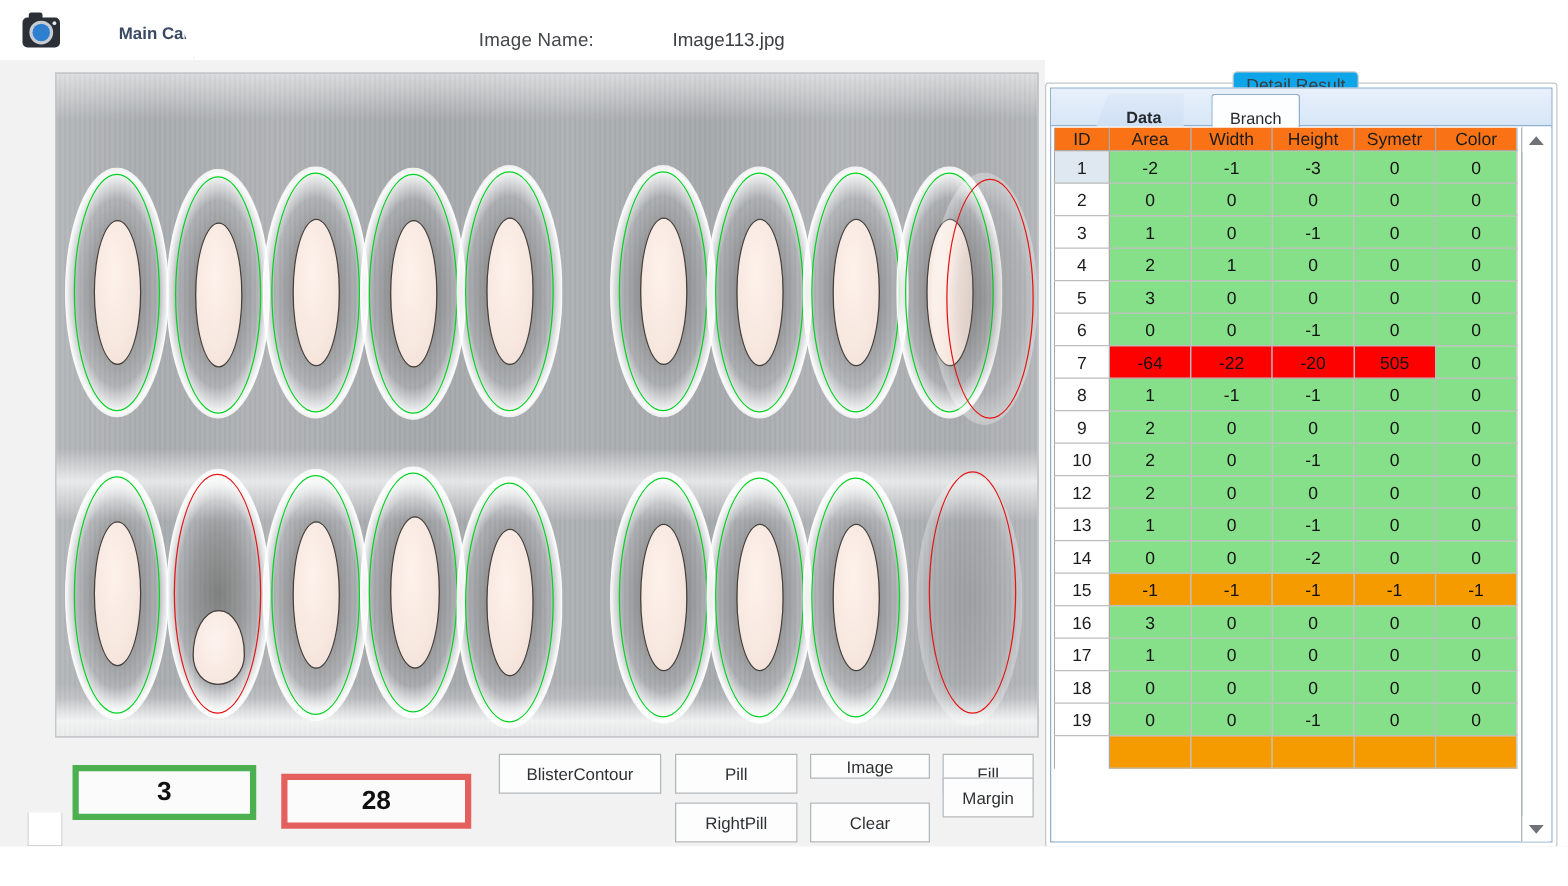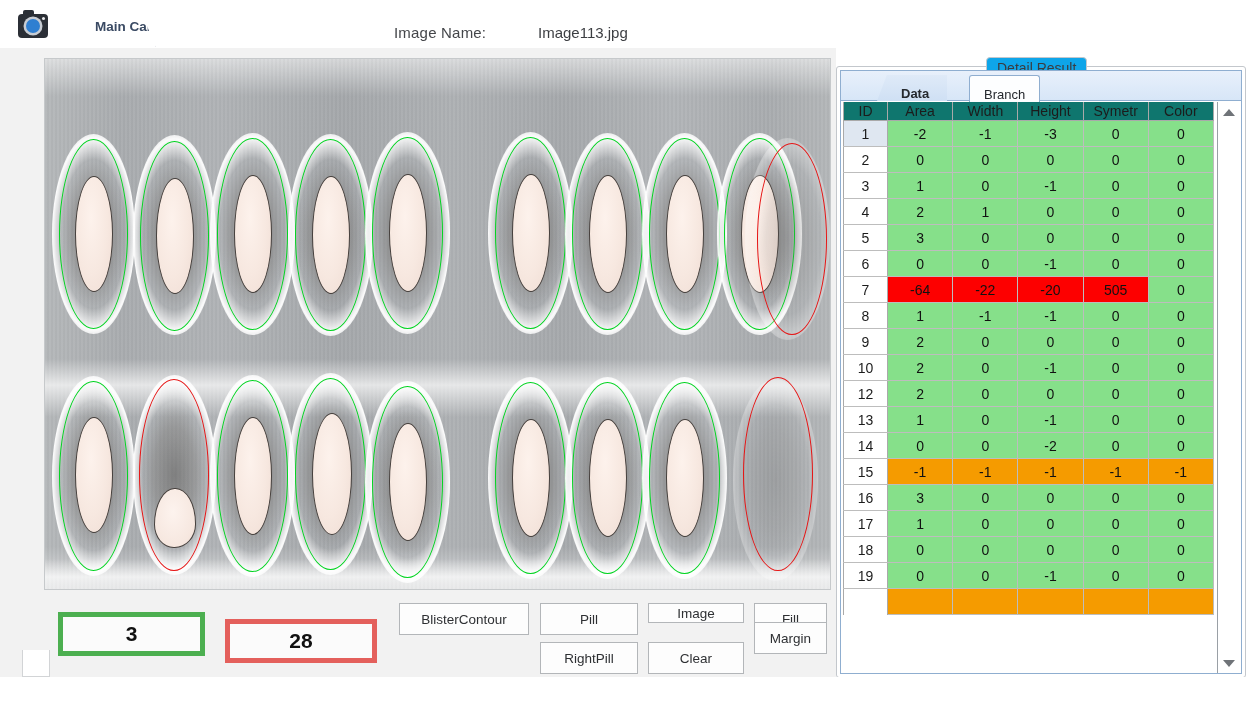--- a/index.html
+++ b/index.html
@@ -65,21 +65,21 @@
     white-space: nowrap;
     padding-left: 37px;
   }
   .tab-underline {
     position: absolute; left: 76px; top: 47px;
     width: 1178px; height: 1px; background: #ffffff;
   }
 
   
   .hdr-label {
-    position: absolute; left: 394px; top: 24px;
+    position: absolute; left: 383px; top: 24px;
     font-size: 15px; color: #44464a;
     letter-spacing: .2px;
   }
   .hdr-value {
     position: absolute; left: 538px; top: 24px;
     font-size: 15px; color: #3c3e42;
   }
 
   
   .img-panel {
@@ -223,21 +223,21 @@
   .grid {
     position: absolute; left: 2px; top: 31px;
     width: 398px; height: 571px;
     background: #ffffff;
     overflow: hidden;
   }
   .grid-inner { position: absolute; left: 0; top: 0; width: 370px; }
   table.dg { border-collapse: collapse; width: 370px; table-layout: fixed; }
   table.dg th {
     height: 17px;
-    background: #0f766e;
+    background: #f97316;
     border: 1px solid #a9a9a9;
     border-top: none;
     font-size: 14px; font-weight: 400; color: #1c1c1c;
     text-align: center;
     font-family: "Liberation Sans", sans-serif;
   }
   table.dg td {
     height: 26px;
     border: 1px solid #bdbdbd;
     font-size: 14px; color: #111;

